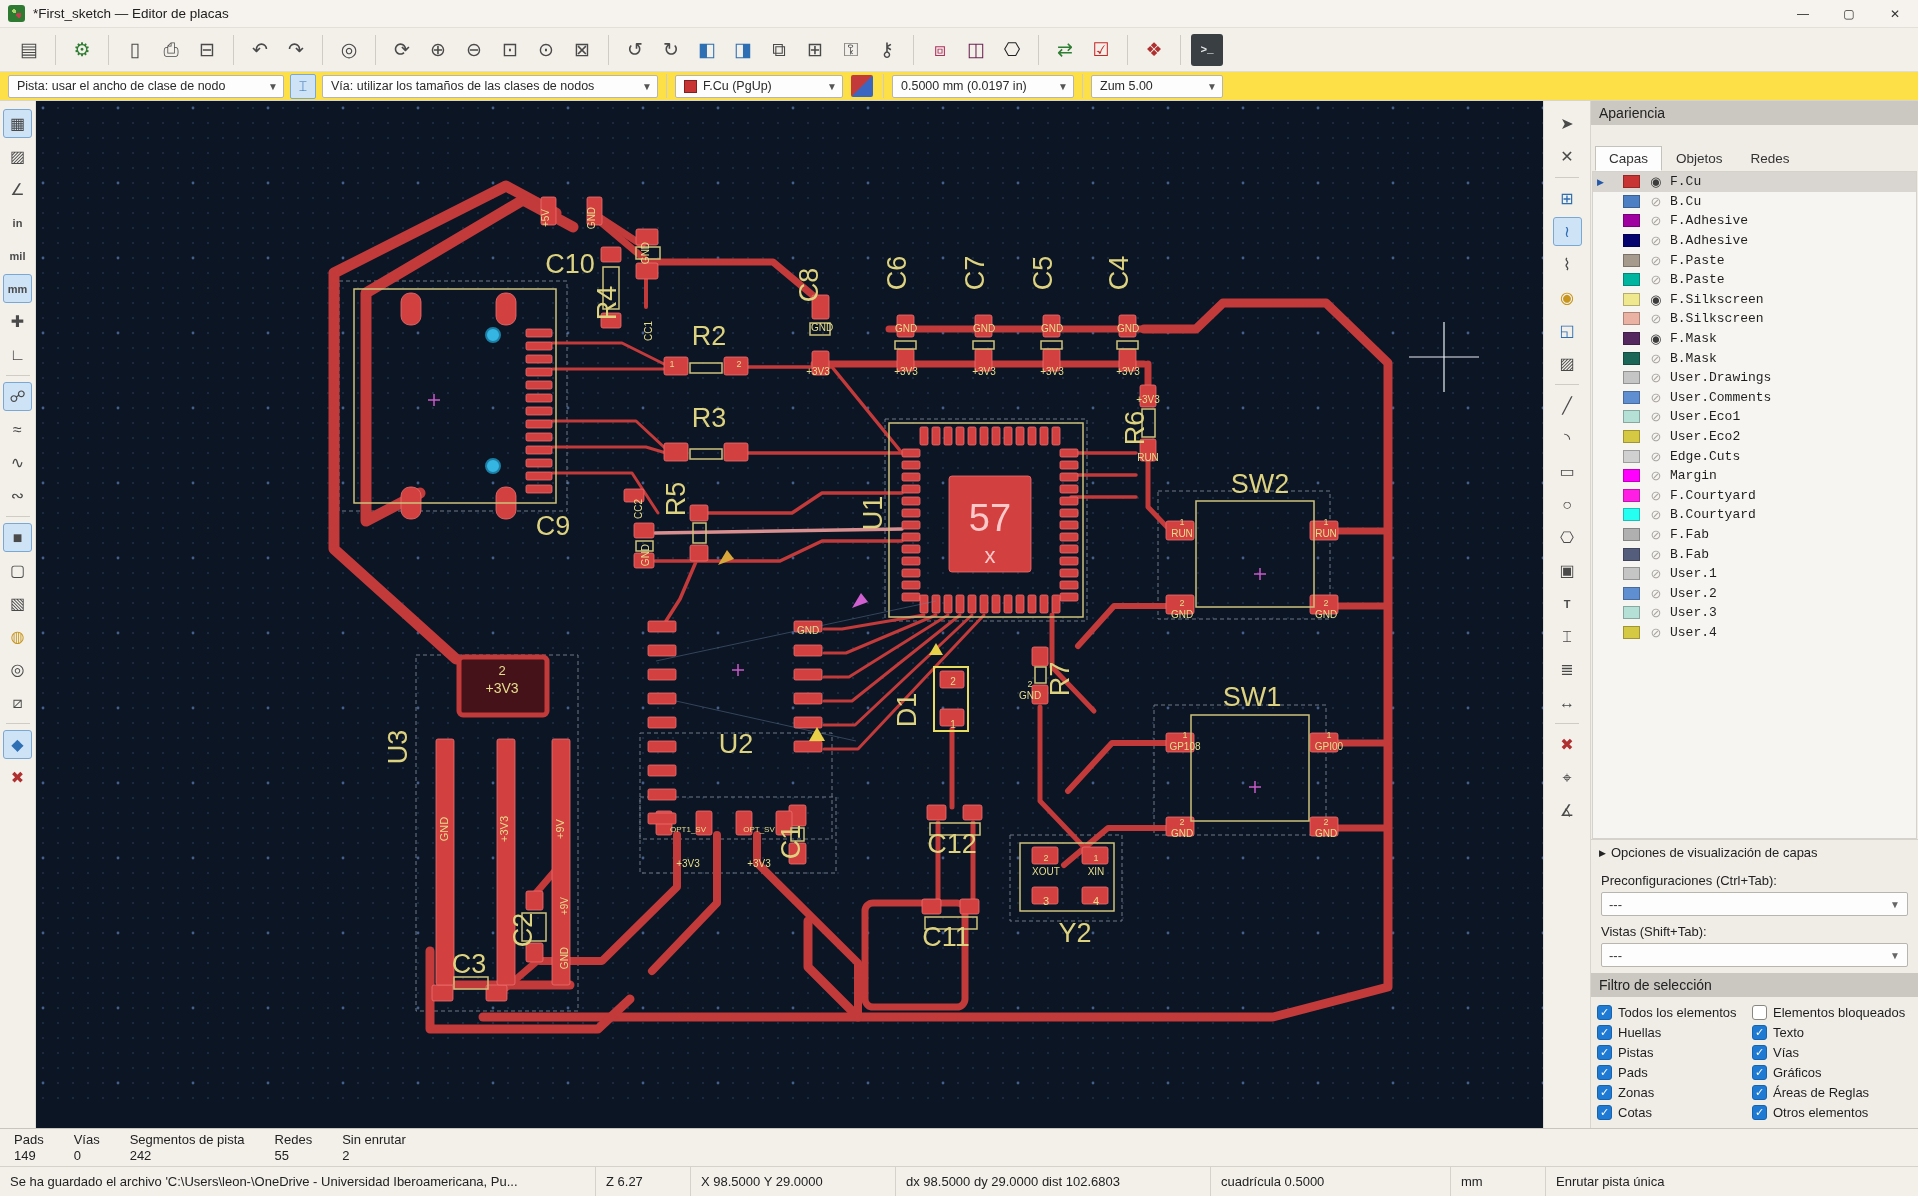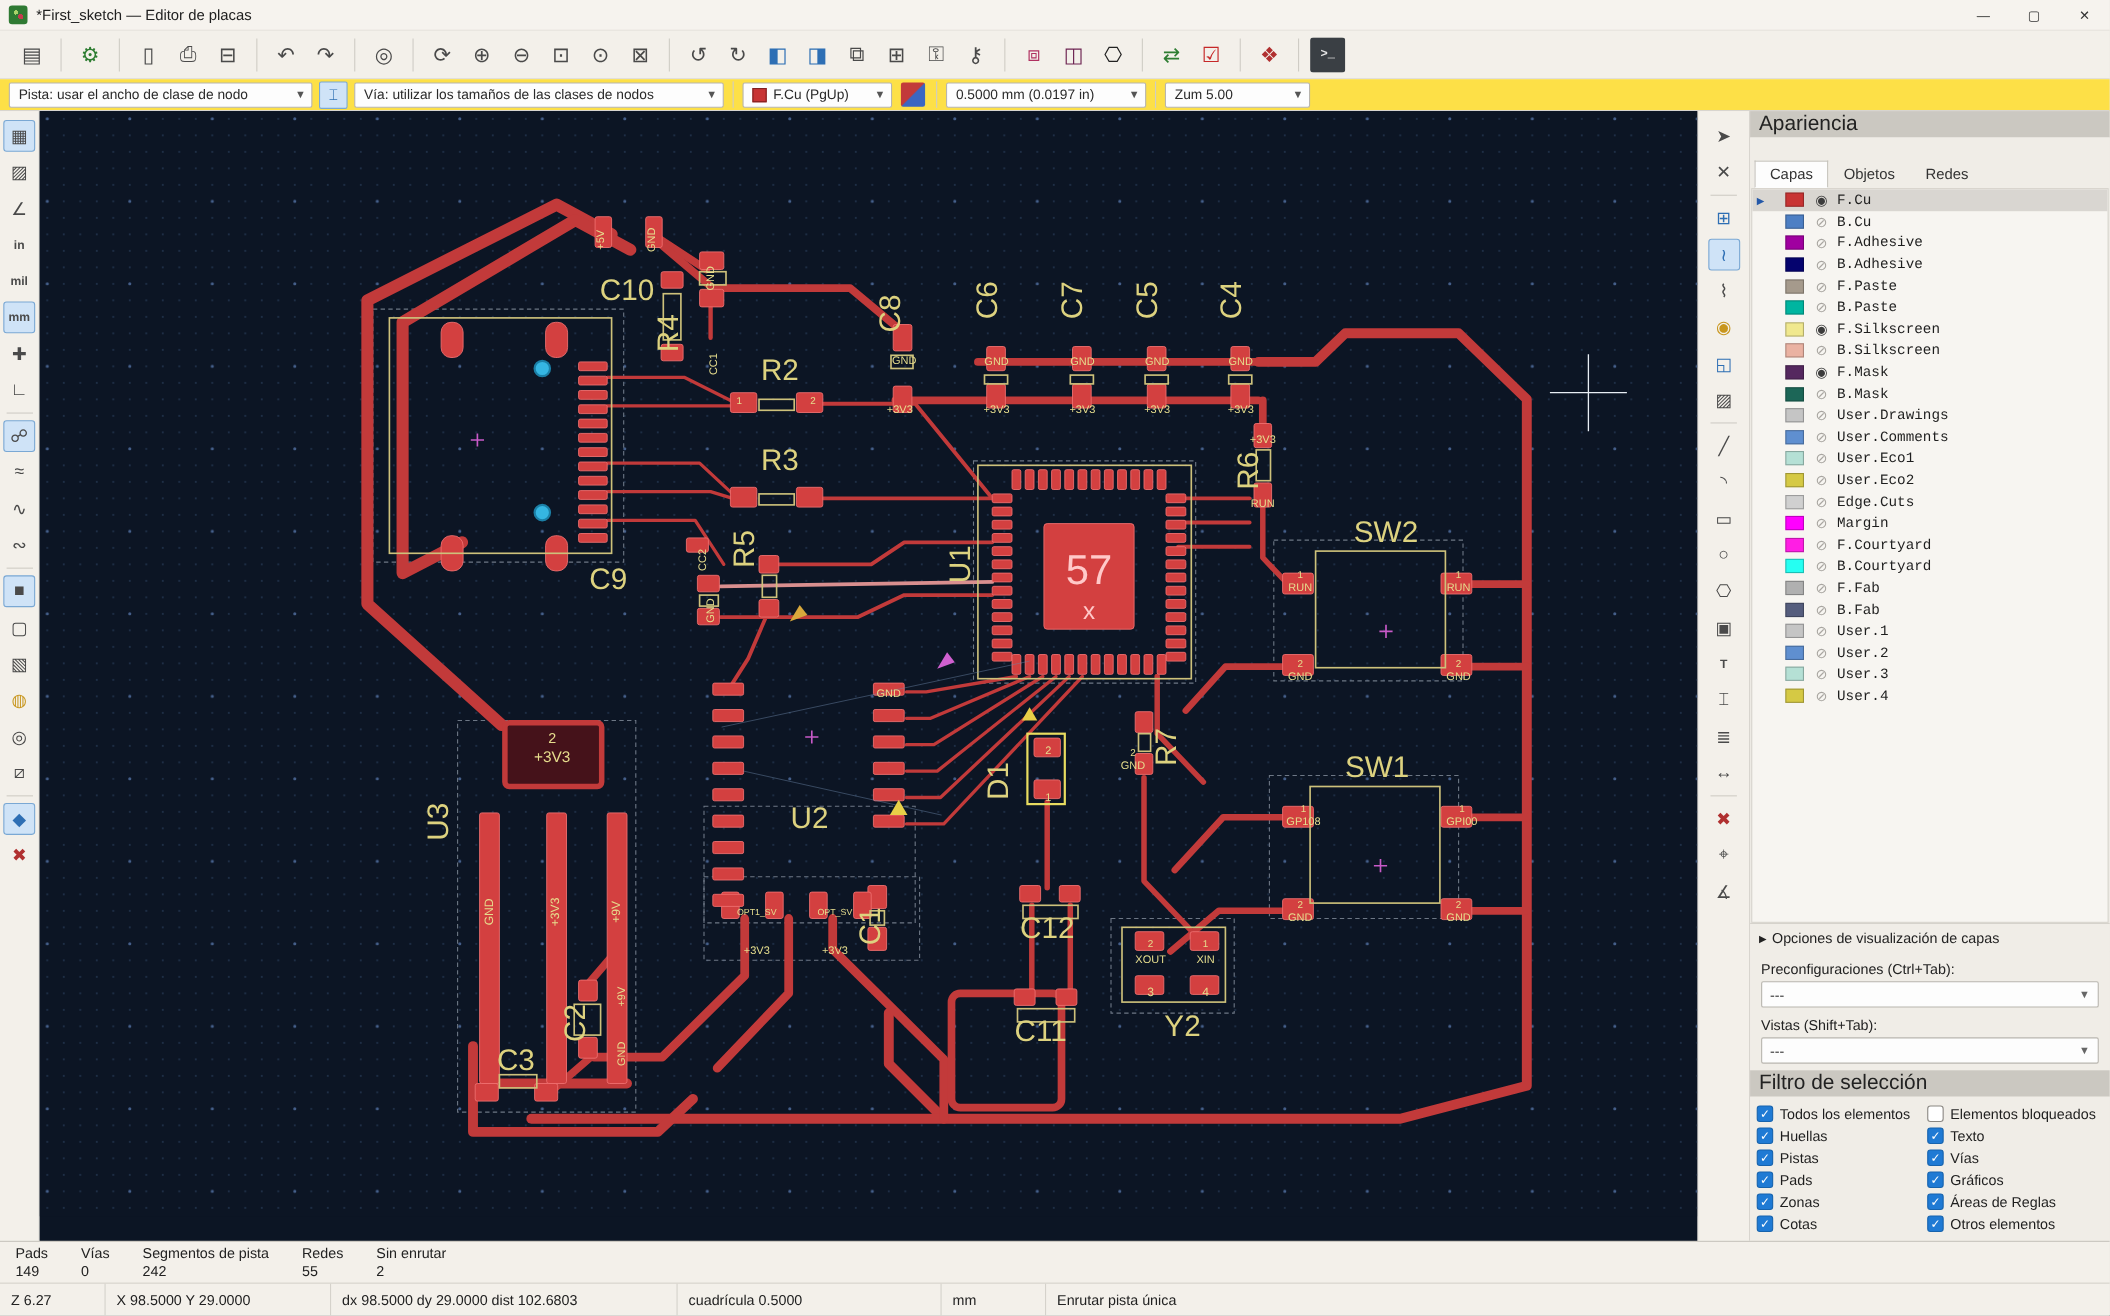--- a/index.html
+++ b/index.html
@@ -68,21 +68,21 @@
   .canvas-wrap { flex:1; position:relative; background:#0c1524; min-width:0; }
   svg text { font-family:"Liberation Sans", sans-serif; }
   .reftxt { fill:#ddd27f; }
   .padtxt { fill:#e6dd8d; }
   .chiptxt { fill:#ffc9c9; }
 
   
   .panel { width:328px; background:#f0ede7; display:flex; flex-direction:column;
     border-left:1px solid #d8d5cf; }
   .panel-header { height:24px; background:#cbc8c1; display:flex; align-items:center;
-    padding-left:8px; font-size:19px; color:#222; flex:0 0 auto; }
+    padding-left:8px; font-size:14px; color:#222; flex:0 0 auto; }
   .tabs { display:flex; padding:21px 4px 0 4px; background:#f0ede7; flex:0 0 auto; }
   .tab { padding:4px 13px; font-size:13.5px; color:#333; border:1px solid transparent; }
   .tab.active { background:#fdfdfd; border-color:#c5c2bb; border-bottom-color:#fdfdfd; }
   .layers-box { flex:1; background:#f7f5f1; border:1px solid #d5d2cb; margin:0 1px;
     overflow:hidden; display:flex; flex-direction:column; }
   .layer-row { height:19.6px; display:flex; align-items:center; padding-left:4px; flex:0 0 auto; }
   .layer-row.selected { background:#d9d6d1; }
   .larrow { width:12px; font-size:9px; color:#2458a8; }
   .lswatch { width:17px; height:13px; margin:0 4px 0 14px; border:1px solid rgba(0,0,0,.25); }
   .leye { width:24px; text-align:center; font-size:13px; color:#3c3c3c; }
@@ -209,21 +209,21 @@
       <span class="chev">▼</span>
     </div>
     <div class="pbtn active">
       <span style="font-size:14px;color:#2e6fb4">⌶</span>
     </div>
     <div class="combo" style="width:336px">
       <span>Vía: utilizar los tamaños de las clases de nodos</span>
       <span class="chev">▼</span>
     </div>
     <div class="vsep"></div>
-    <div class="combo" style="width:136px">
+    <div class="combo" style="width:168px">
       <span class="swatch-sm" id="layer-swatch" style="background: rgb(200, 52, 52);"></span>
       <span>F.Cu (PgUp)</span>
       <span class="chev">▼</span>
     </div>
     <div class="pbtn">
       <span class="layer-pair"></span>
     </div>
     <div class="vsep"></div>
     <div class="combo" style="width:182px">
       <span>0.5000 mm (0.0197 in)</span>
@@ -898,20 +898,21 @@
       <div class="sfield">
         <div class="lab">Redes</div>
         <div class="val">55</div>
       </div>
       <div class="sfield">
         <div class="lab">Sin enrutar</div>
         <div class="val">2</div>
       </div>
     </div>
   <div class="status2">
+    <div class="s2cell s2-msg">Se ha guardado el archivo 'C:\Users\leon-\OneDrive - Universidad Iberoamericana, Pu...</div>
     <div class="s2cell s2-z">Z 6.27</div>
     <div class="s2cell s2-xy">X 98.5000  Y 29.0000</div>
     <div class="s2cell s2-dxy">dx 98.5000  dy 29.0000  dist 102.6803</div>
     <div class="s2cell s2-grid">cuadrícula 0.5000</div>
     <div class="s2cell s2-units">mm</div>
     <div class="s2cell s2-mode">Enrutar pista única</div>
   </div>
 </div>
 
 </body></html>

